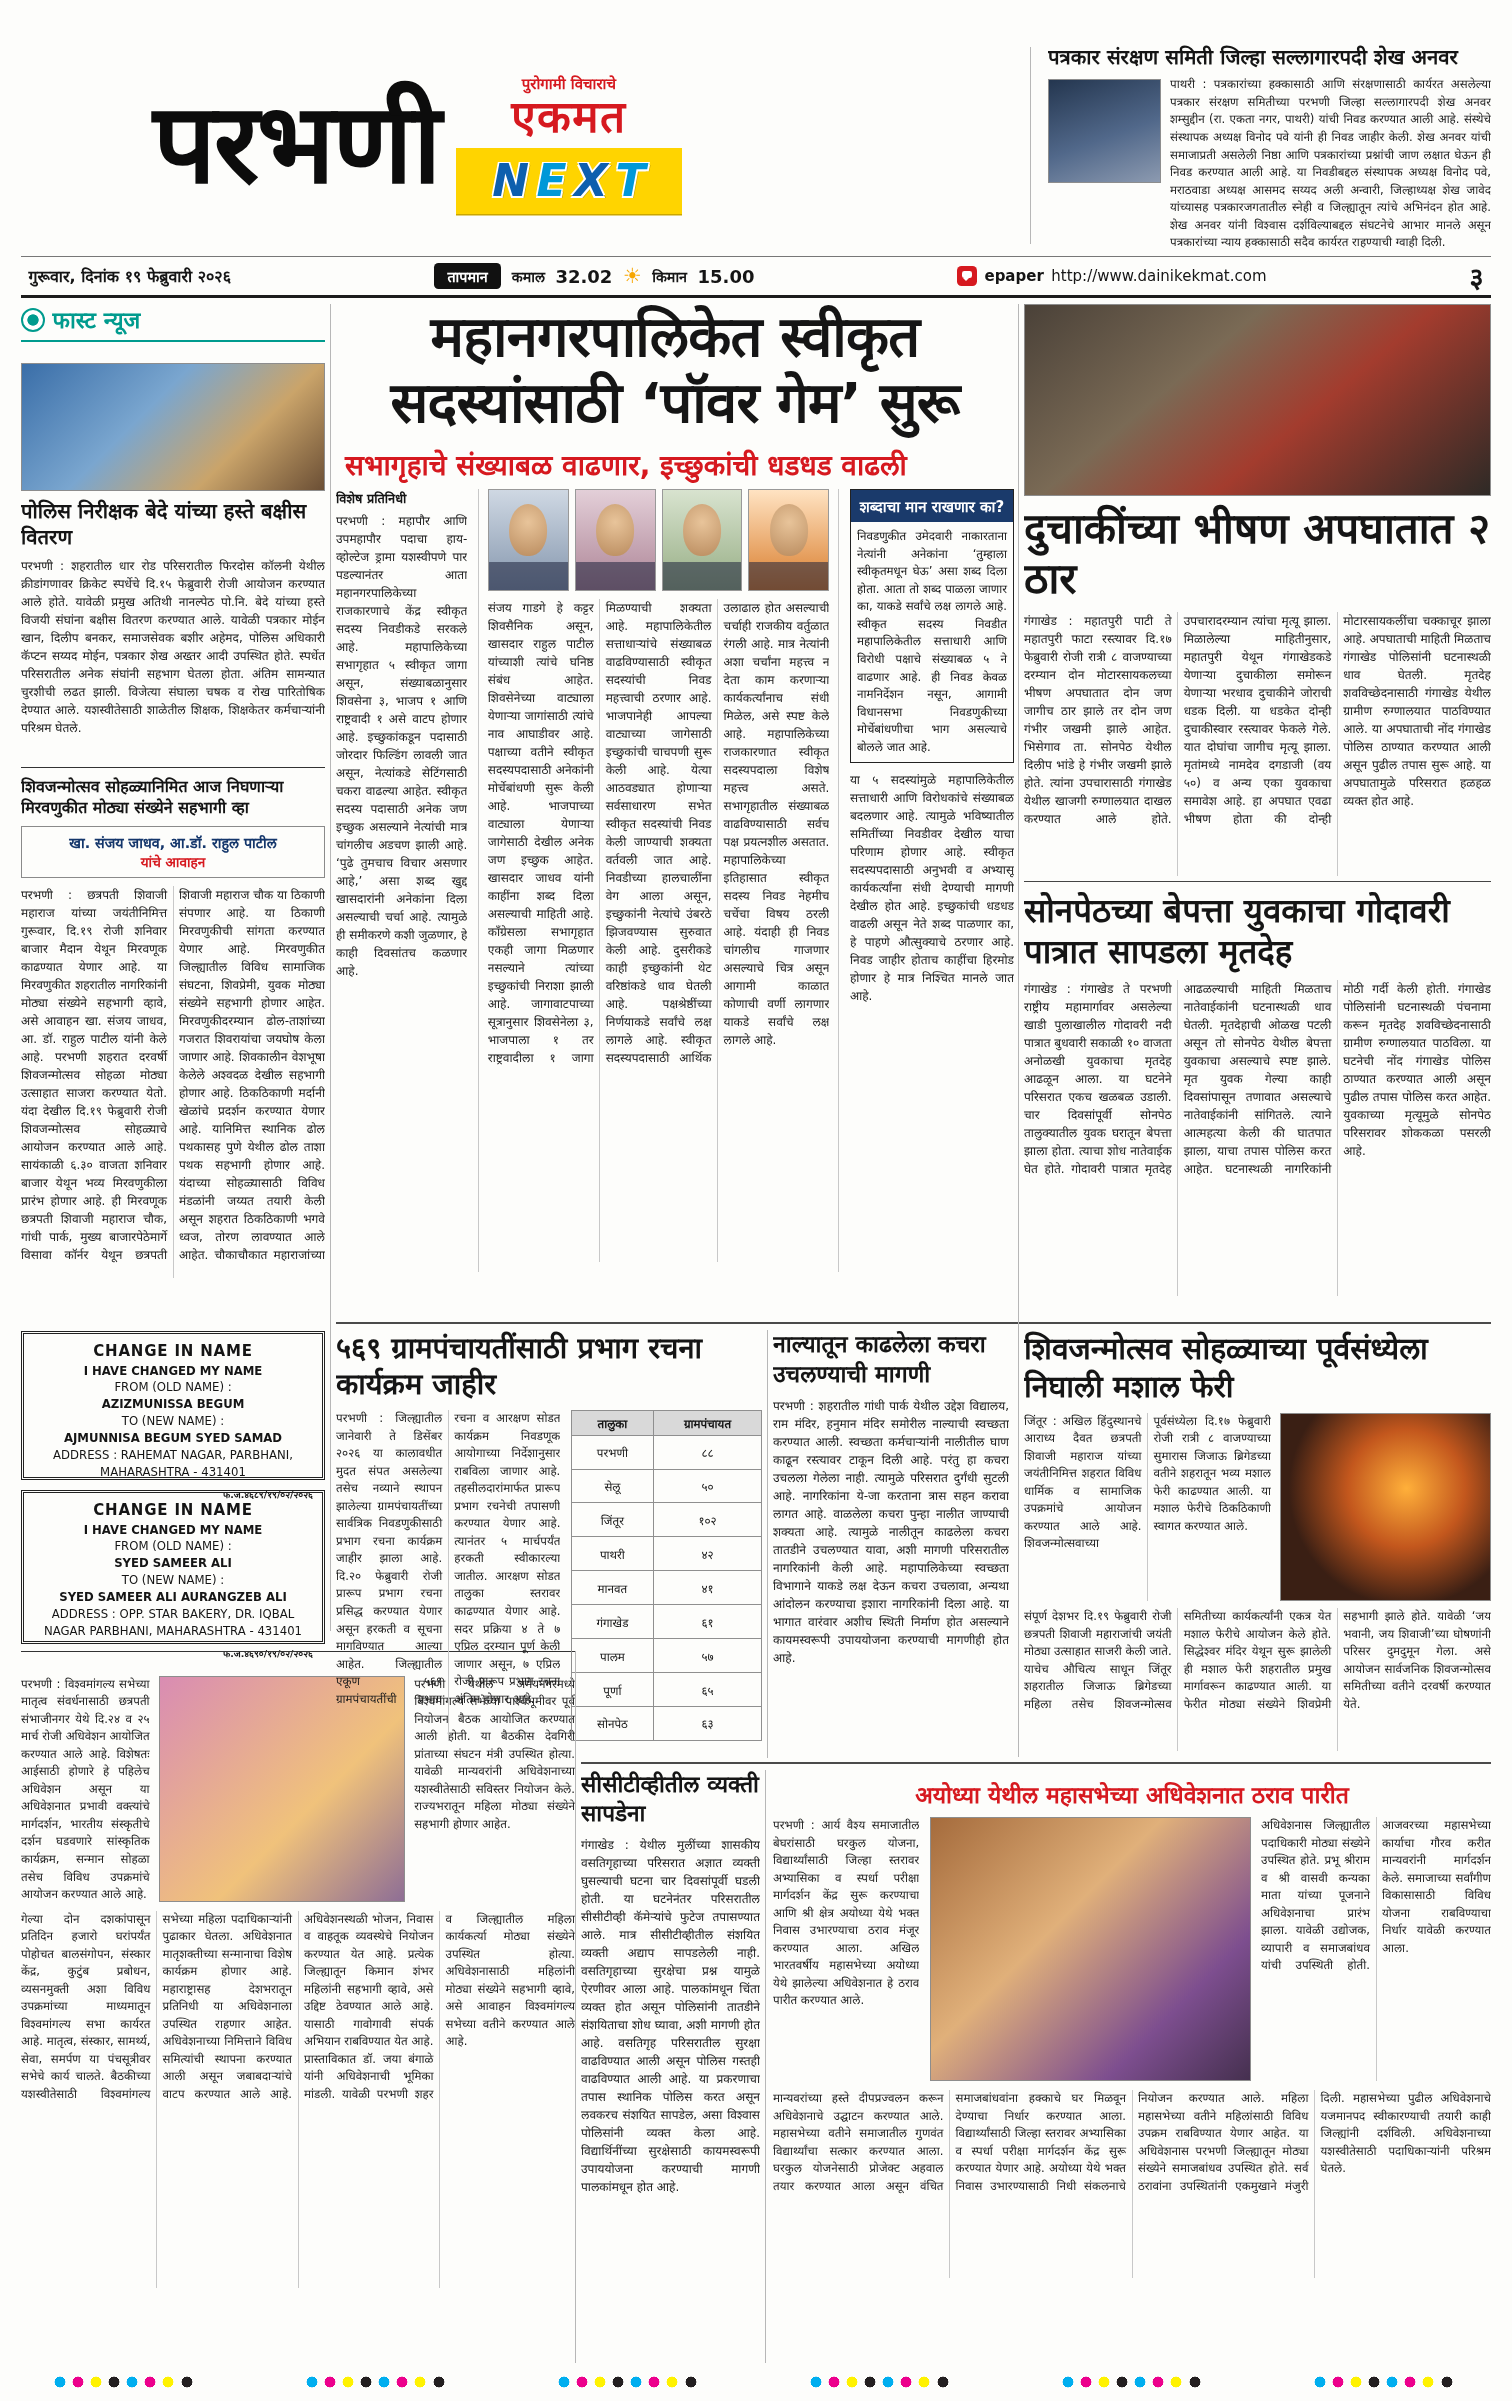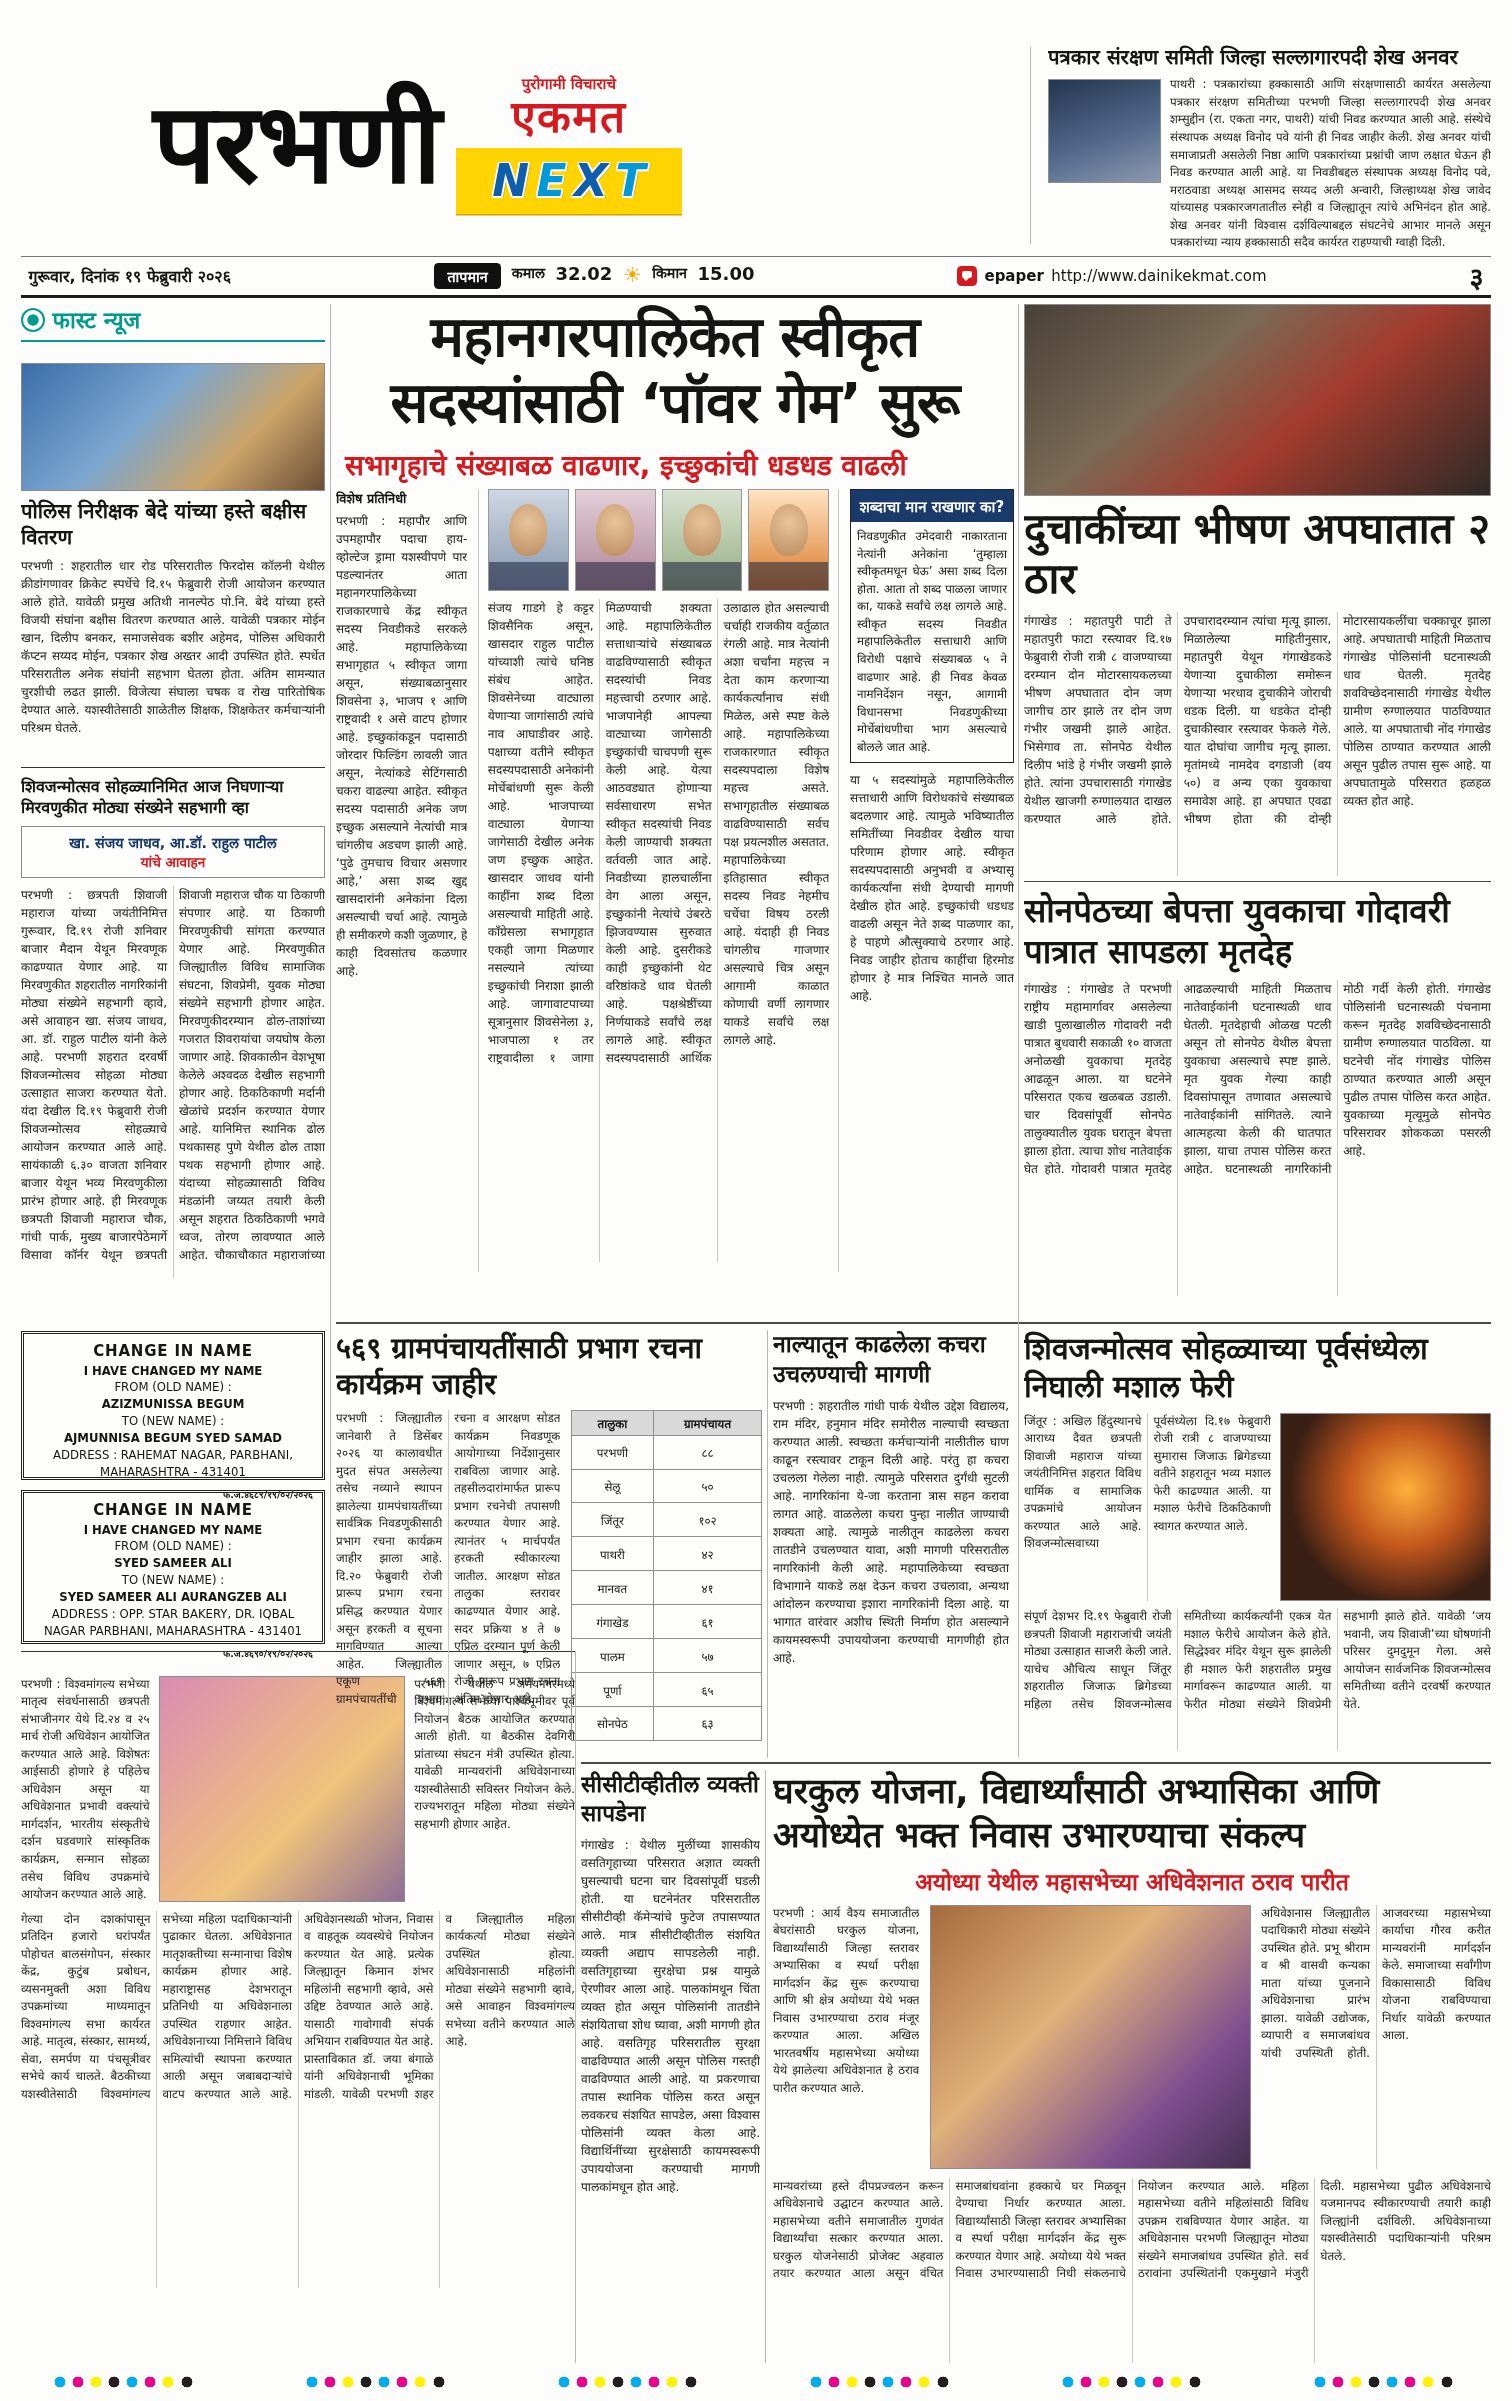--- a/index.html
+++ b/index.html
@@ -30,21 +30,21 @@
   
   .d-mast { left:1030px; top:47px; height:197px; }
   .toprightart { position:absolute; left:1048px; top:44px; width:443px; height:206px; overflow:hidden; }
   .tr-title { font-size:20.3px; line-height:1.3; font-weight:bold; margin-bottom:6px; }
   .tr-photo { float:left; width:113px; height:104px; margin:3px 9px 3px 0; background:linear-gradient(160deg,#24364f,#51688a 55%,#8c9ab0); }
   .tr-body { font-size:11.7px; }
 
   
   .datebar { position:absolute; left:21px; top:256px; width:1470px; height:42px; border-top:1.5px solid #777; border-bottom:3px solid #1c1c1c; display:flex; align-items:center; justify-content:space-between; padding:0 7.5px; }
   .db-date { font-size:16px; font-weight:bold; }
-  .weather { display:flex; gap:10.5px; }
+  .weather { display:flex; align-items:center; gap:10.5px; }
   .pill { background:#111; color:#fff; border-radius:4.5px; padding:3.8px 13.6px; font-weight:bold; font-size:14.3px; }
   .wlabel { font-size:14.3px; font-weight:bold; }
   .wval { font-size:18px; font-weight:bold; }
   .sun-icon::before { content:"☀"; color:#f7a600; font-size:21px; }
   .epaper { display:flex; align-items:center; gap:7.5px; font-size:15px; }
   .ep-icon { width:19.6px; height:19.6px; background:#d6191f; border-radius:4.5px; position:relative; }
   .ep-icon::before { content:""; position:absolute; left:4.5px; top:4.5px; width:10.5px; height:6.8px; background:#fff; border-radius:2.3px; }
   .ep-icon::after { content:""; position:absolute; left:6px; top:12px; border:3.8px solid transparent; border-top-color:#fff; }
   .ep-label { font-weight:bold; }
   .pageno { font-size:27px; font-weight:bold; }
@@ -365,21 +365,20 @@
   </article>
 
   <div class="hrule hr2"></div>
 
   <article class="cctv">
     <h3 class="cc-title">सीसीटीव्हीतील व्यक्ती सापडेना</h3>
     <p class="bt">गंगाखेड : येथील मुलींच्या शासकीय वसतिगृहाच्या परिसरात अज्ञात व्यक्ती घुसल्याची घटना चार दिवसांपूर्वी घडली होती. या घटनेनंतर परिसरातील सीसीटीव्ही कॅमेऱ्यांचे फुटेज तपासण्यात आले. मात्र सीसीटीव्हीतील संशयित व्यक्ती अद्याप सापडलेली नाही. वसतिगृहाच्या सुरक्षेचा प्रश्न यामुळे ऐरणीवर आला आहे. पालकांमधून चिंता व्यक्त होत असून पोलिसांनी तातडीने संशयिताचा शोध घ्यावा, अशी मागणी होत आहे. वसतिगृह परिसरातील सुरक्षा वाढविण्यात आली असून पोलिस गस्तही वाढविण्यात आली आहे. या प्रकरणाचा तपास स्थानिक पोलिस करत असून लवकरच संशयित सापडेल, असा विश्वास पोलिसांनी व्यक्त केला आहे. विद्यार्थिनींच्या सुरक्षेसाठी कायमस्वरूपी उपाययोजना करण्याची मागणी पालकांमधून होत आहे.</p>
   </article>
 
   <article class="gharkul">
-    <h2 class="gh-title">घरकुल योजना, विद्यार्थ्यांसाठी अभ्यासिका आणि अयोध्येत भक्त निवास उभारण्याचा संकल्प</h2>
     <div class="gh-sub">अयोध्या येथील महासभेच्या अधिवेशनात ठराव पारीत</div>
     <div class="gh-row">
       <p class="bt gh-col1">परभणी : आर्य वैश्य समाजातील बेघरांसाठी घरकुल योजना, विद्यार्थ्यांसाठी जिल्हा स्तरावर अभ्यासिका व स्पर्धा परीक्षा मार्गदर्शन केंद्र सुरू करण्याचा आणि श्री क्षेत्र अयोध्या येथे भक्त निवास उभारण्याचा ठराव मंजूर करण्यात आला. अखिल भारतवर्षीय महासभेच्या अयोध्या येथे झालेल्या अधिवेशनात हे ठराव पारीत करण्यात आले.</p>
       <div class="gh-photo ph"></div>
       <p class="bt cols2 gh-colR">अधिवेशनास जिल्ह्यातील पदाधिकारी मोठ्या संख्येने उपस्थित होते. प्रभू श्रीराम व श्री वासवी कन्यका माता यांच्या पूजनाने अधिवेशनाचा प्रारंभ झाला. यावेळी उद्योजक, व्यापारी व समाजबांधव यांची उपस्थिती होती. आजवरच्या महासभेच्या कार्याचा गौरव करीत मान्यवरांनी मार्गदर्शन केले. समाजाच्या सर्वांगीण विकासासाठी विविध योजना राबविण्याचा निर्धार यावेळी करण्यात आला.</p>
     </div>
     <p class="bt cols4 gh-bottom">मान्यवरांच्या हस्ते दीपप्रज्वलन करून अधिवेशनाचे उद्घाटन करण्यात आले. महासभेच्या वतीने समाजातील गुणवंत विद्यार्थ्यांचा सत्कार करण्यात आला. घरकुल योजनेसाठी प्रोजेक्ट अहवाल तयार करण्यात आला असून वंचित समाजबांधवांना हक्काचे घर मिळवून देण्याचा निर्धार करण्यात आला. विद्यार्थ्यांसाठी जिल्हा स्तरावर अभ्यासिका व स्पर्धा परीक्षा मार्गदर्शन केंद्र सुरू करण्यात येणार आहे. अयोध्या येथे भक्त निवास उभारण्यासाठी निधी संकलनाचे नियोजन करण्यात आले. महिला महासभेच्या वतीने महिलांसाठी विविध उपक्रम राबविण्यात येणार आहेत. या अधिवेशनास परभणी जिल्ह्यातून मोठ्या संख्येने समाजबांधव उपस्थित होते. सर्व ठरावांना उपस्थितांनी एकमुखाने मंजुरी दिली. महासभेच्या पुढील अधिवेशनाचे यजमानपद स्वीकारण्याची तयारी काही जिल्ह्यांनी दर्शविली. अधिवेशनाच्या यशस्वीतेसाठी पदाधिकाऱ्यांनी परिश्रम घेतले.</p>
   </article>
 
   <div class="vdiv d-leftmain"></div>

